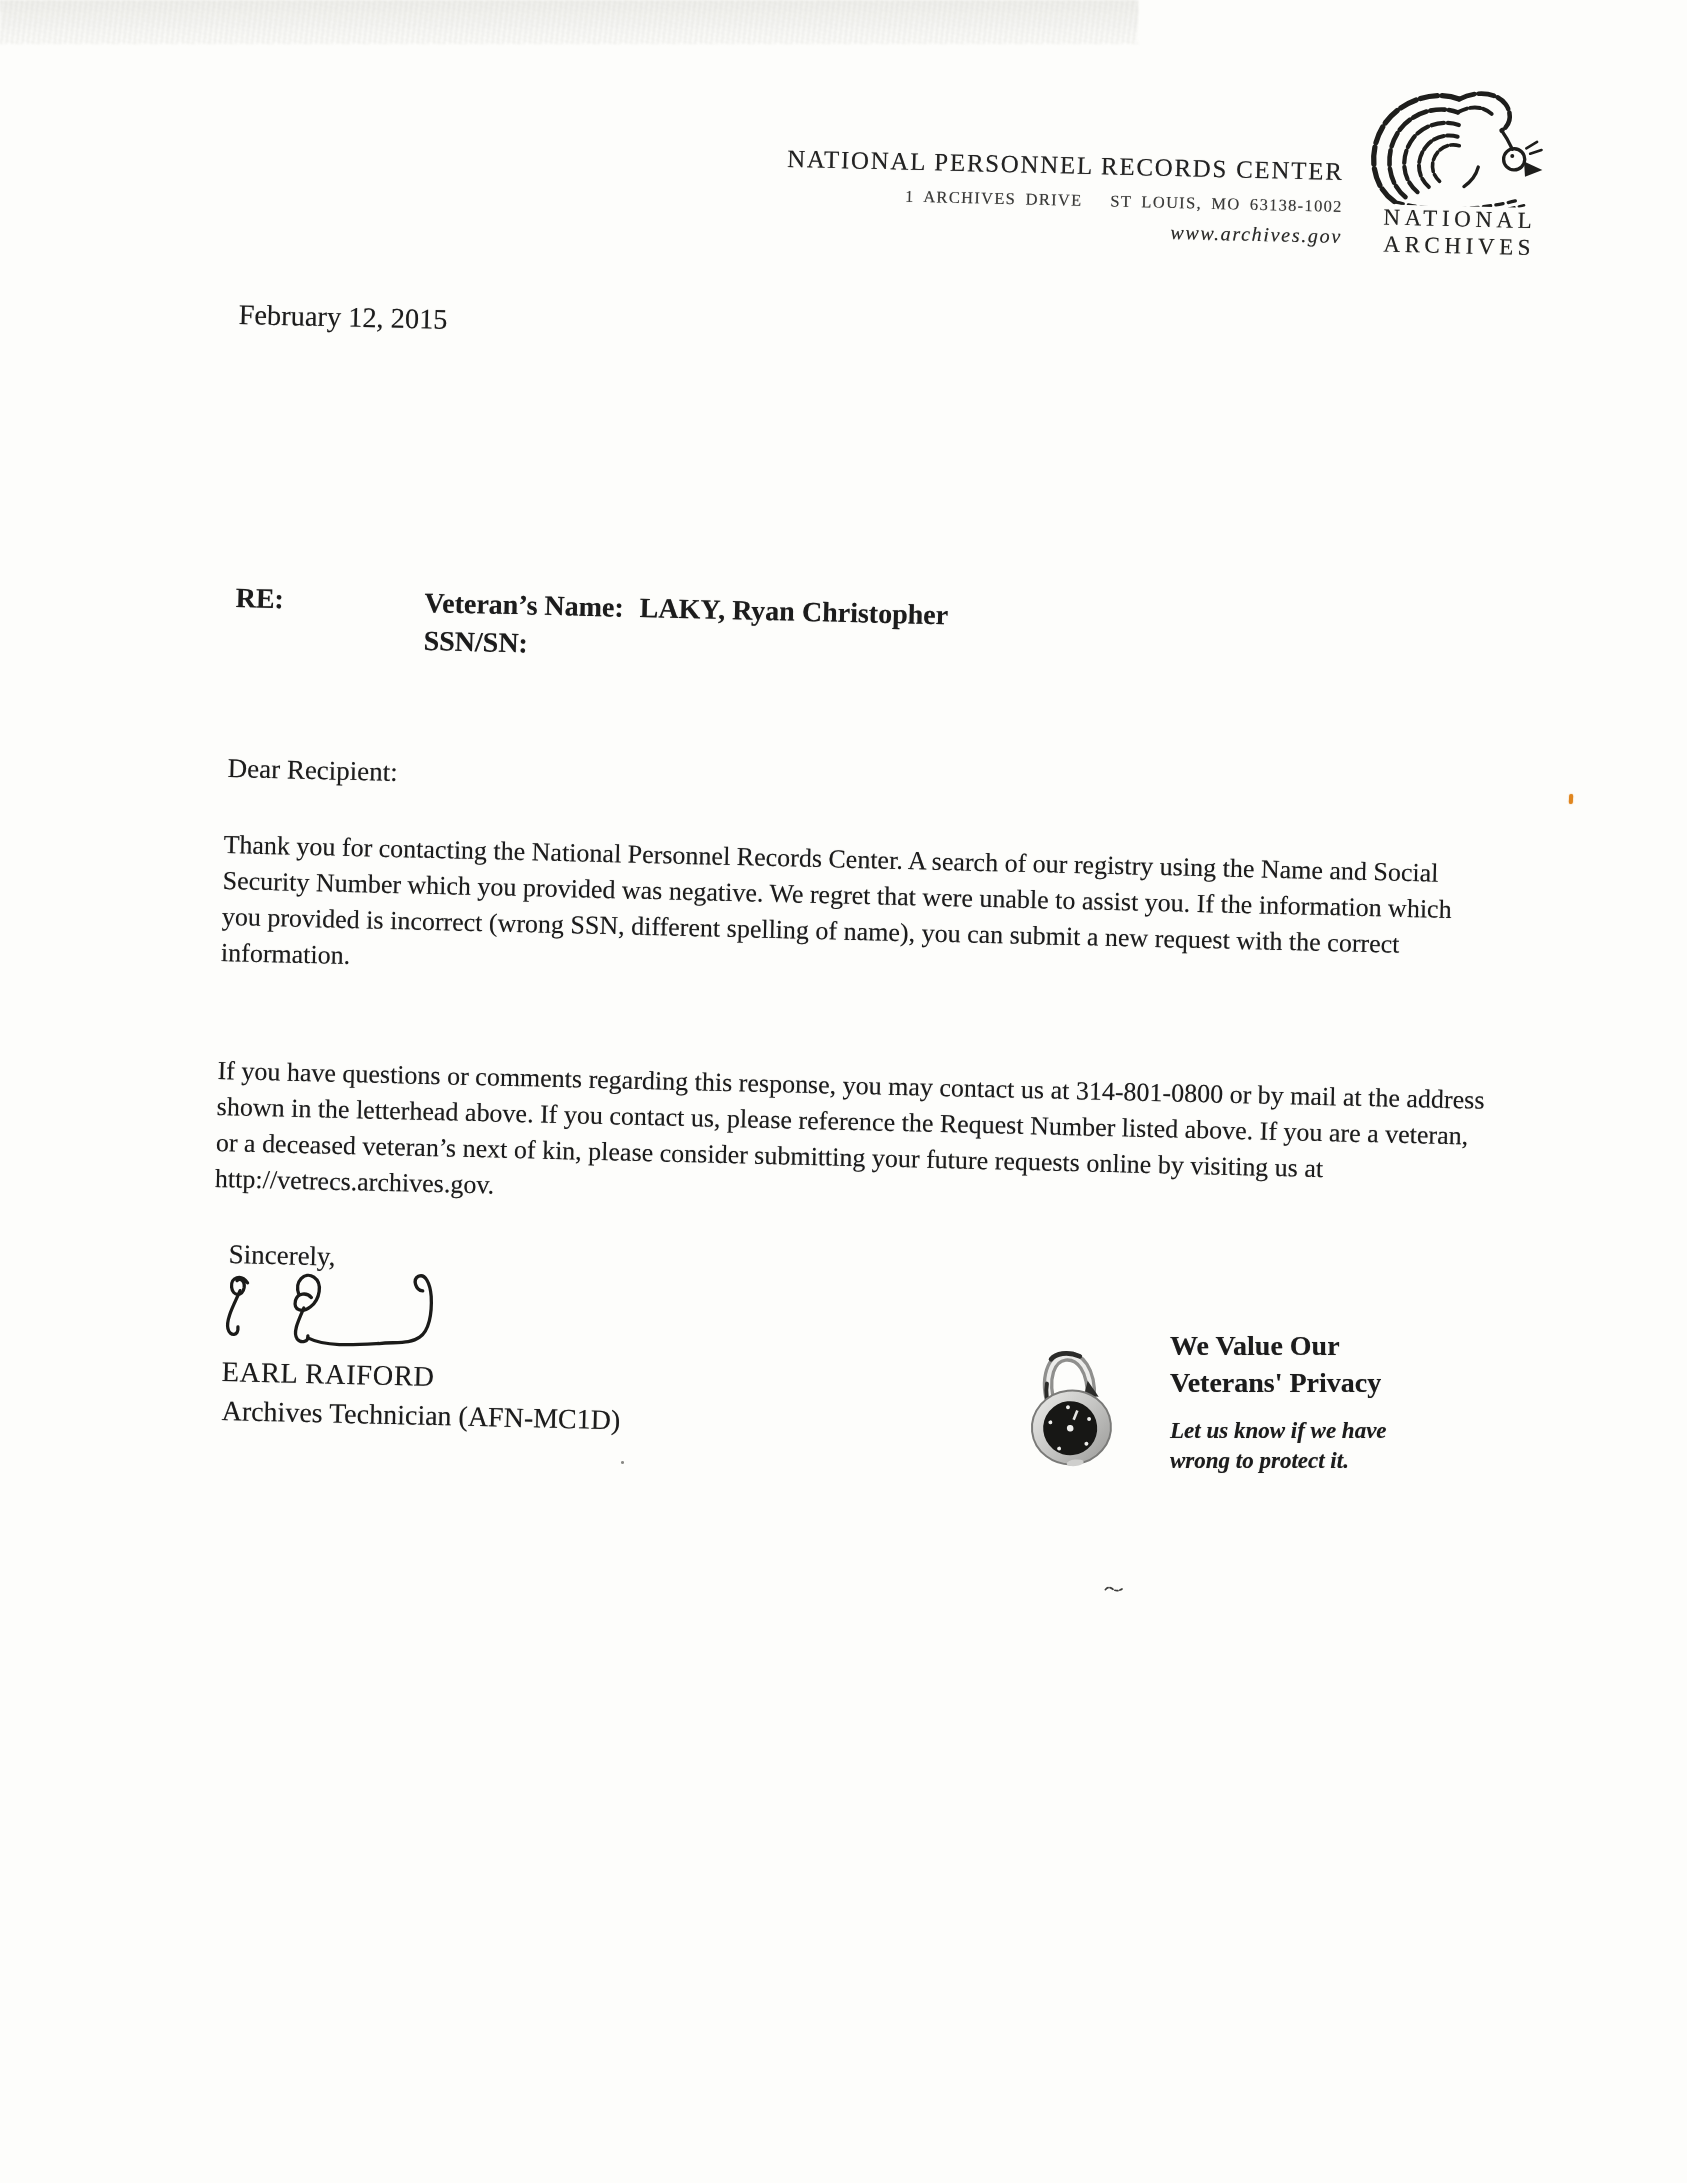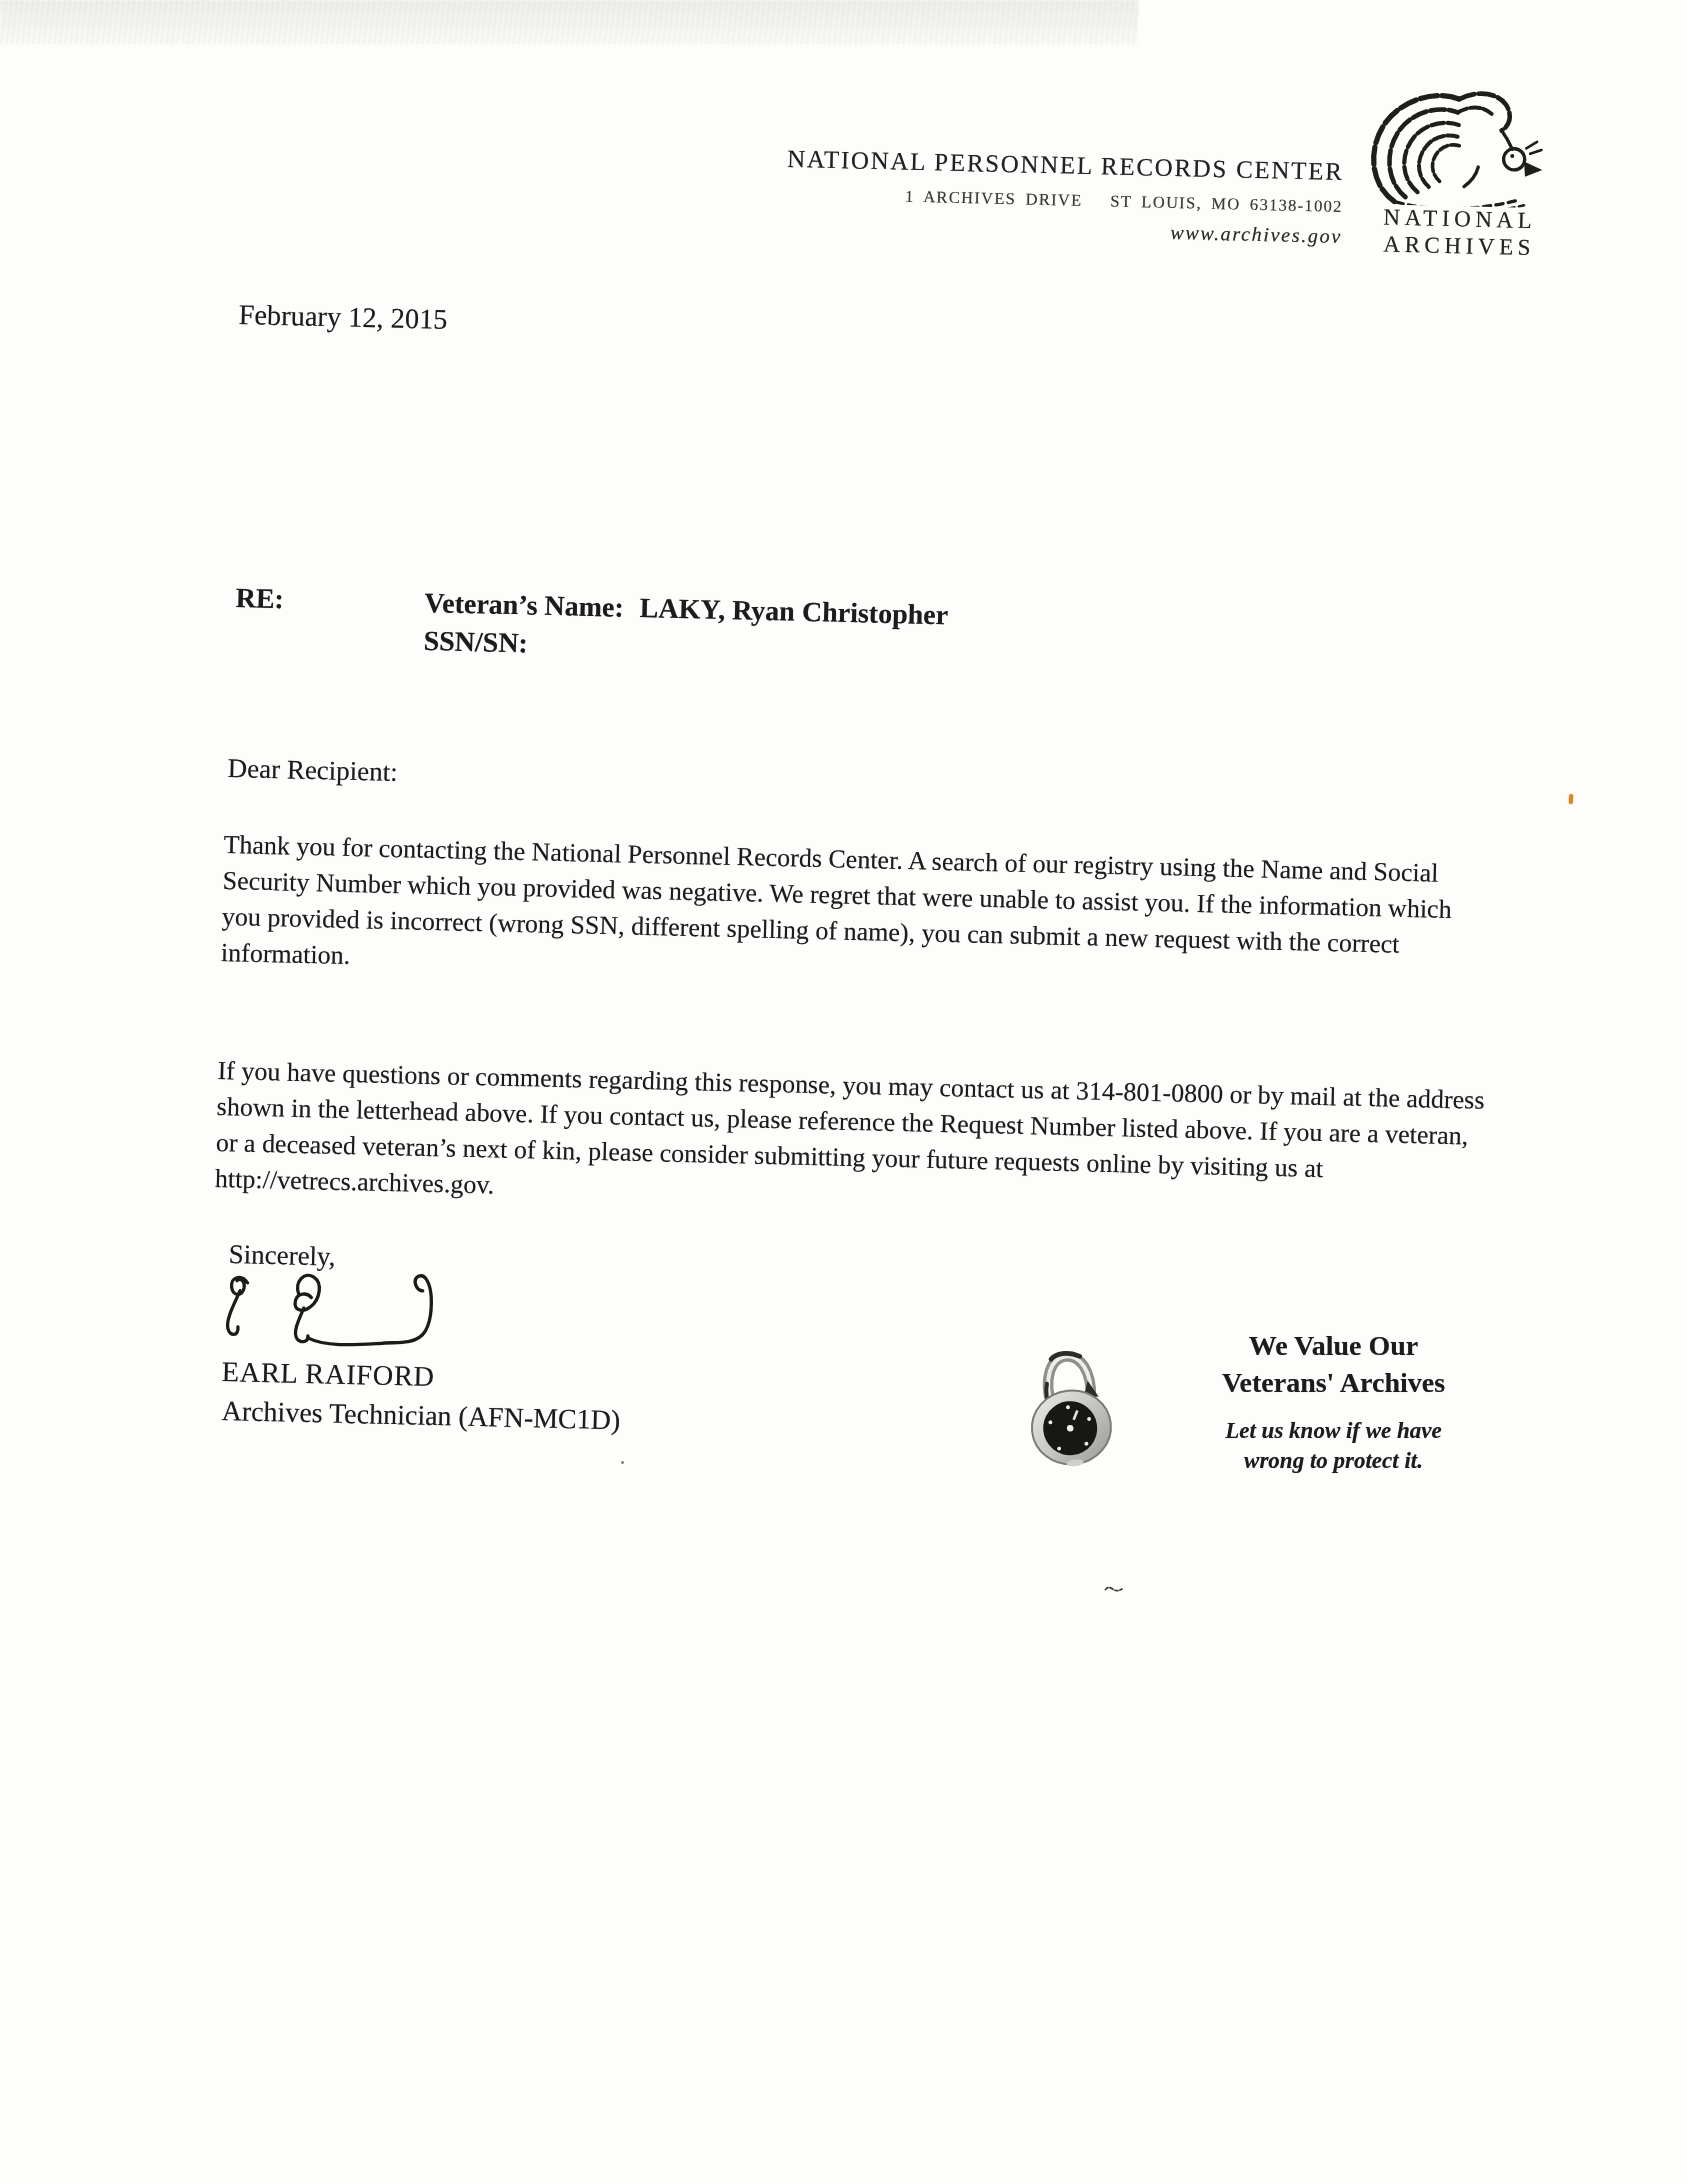--- a/index.html
+++ b/index.html
@@ -44,21 +44,21 @@
   .para{ position:absolute; width:1270px; font-size:26px; line-height:36px; }
   .para1{ left:224px; top:827px; }
   .para2{ left:218px; top:1053px; }
   .closing{ position:absolute; left:229px; top:1239px; font-size:27px; }
   .signature{ position:absolute; left:220px; top:1265px; }
   .signer-name{ position:absolute; left:222px; top:1356px; font-size:28.4px; letter-spacing:0.7px; }
   .signer-title{ position:absolute; left:222px; top:1395px; font-size:28px; }
 
   
   .lock{ position:absolute; left:1027px; top:1343px; transform:rotate(-6deg); }
-  .badge-text{ position:absolute; left:1170px; top:1327px; width:327px; text-align:center; }
+  .badge-text{ position:absolute; left:1170px; top:1327px; width:327px; }
   .badge-h{ font-size:28px; font-weight:bold; line-height:37px; }
   .badge-s{ font-size:23px; font-weight:bold; font-style:italic; line-height:30px; }
   .badge-s.first{ margin-top:15px; }
 
   
   .artifact-orange{
     position:absolute; left:1569px; top:794px; width:4px; height:10px;
     background:#e0861f; border-radius:2px; transform:rotate(3deg);
     box-shadow:0 0 1.3px rgba(224,134,31,.8);
   }
@@ -162,21 +162,21 @@
         <circle cx="42" cy="158" r="3"></circle>
         <circle cx="33" cy="117" r="3"></circle>
         <circle cx="62" cy="129" r="5"></circle>
       </g>
       <rect x="60" y="100" width="4" height="15" fill="#e3e3e1" transform="rotate(28 62 129)"></rect>
       <ellipse cx="64" cy="182" rx="13" ry="5" fill="#cfcfcd"></ellipse>
     </svg>
   </div>
   <div class="badge-text">
     <div class="badge-h scan-ink">We Value Our</div>
-    <div class="badge-h scan-ink">Veterans' Archives</div>
+    <div class="badge-h scan-ink">Veterans' Privacy</div>
     <div class="badge-s first scan-ink">Let us know if we have</div>
     <div class="badge-s scan-ink">wrong to protect it.</div>
   </div>
 
   <div class="artifact-orange"></div>
   <div class="artifact-squiggle">
     <svg width="20" height="8" viewBox="0 0 30 12">
       <path d="M2,7 Q7,1 13,6 T27,6" fill="none" stroke="#3c3c3a" stroke-width="2.5" stroke-linecap="round" stroke-dasharray="5 3"></path>
     </svg>
   </div>

